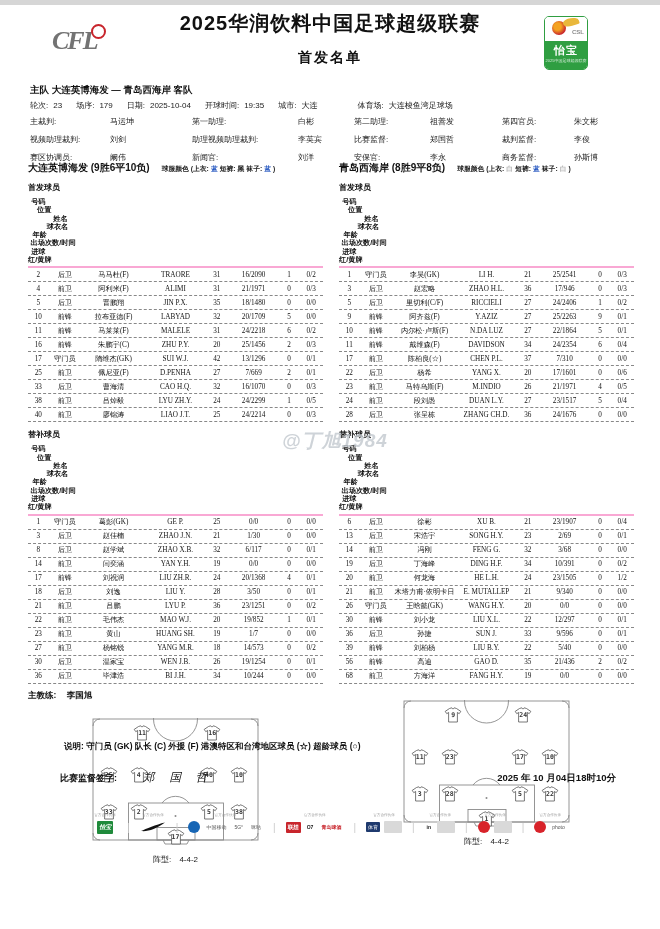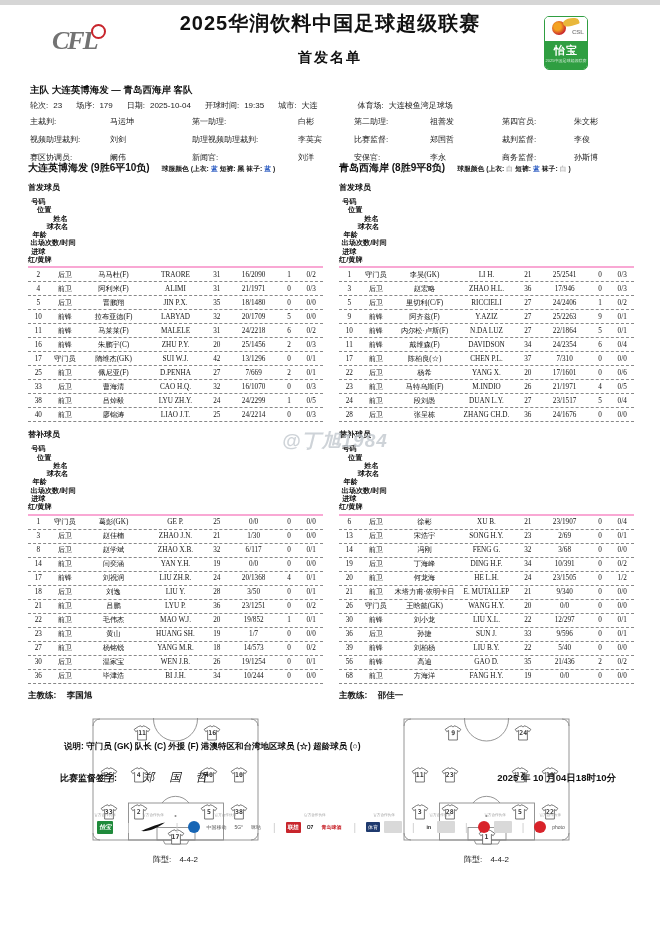--- a/index.html
+++ b/index.html
@@ -790,24 +790,20 @@
               <span class="c c1">前卫</span>
               <span class="c c2">方海洋</span>
               <span class="c c3">FANG H.Y.</span>
               <span class="c c4">19</span>
               <span class="c c5">0/0</span>
               <span class="c c6">0</span>
               <span class="c c7">0/0</span>
             </div>
           </div>
       </div>
-      <div class="coach">
-        <span>主教练:</span>
-        <span class="cname">邵佳一</span>
-      </div>
       <div class="pitch-wrap">
         <svg class="pitch" width="167" height="128" viewBox="0 0 167 128">
           <g fill="none" stroke="#8a8a8a" stroke-width="0.9">
             <rect x="1" y="1" width="165" height="121"></rect>
             <circle cx="83.5" cy="1" r="22"></circle>
             <rect x="36.5" y="85" width="95" height="37"></rect>
             <rect x="65" y="109.5" width="38" height="12.5"></rect>
             <path d="M70 85 A17 17 0 0 1 97 85"></path>
             <path d="M1 115 A7 7 0 0 0 8 122"></path>
             <path d="M159 122 A7 7 0 0 0 166 115"></path>

